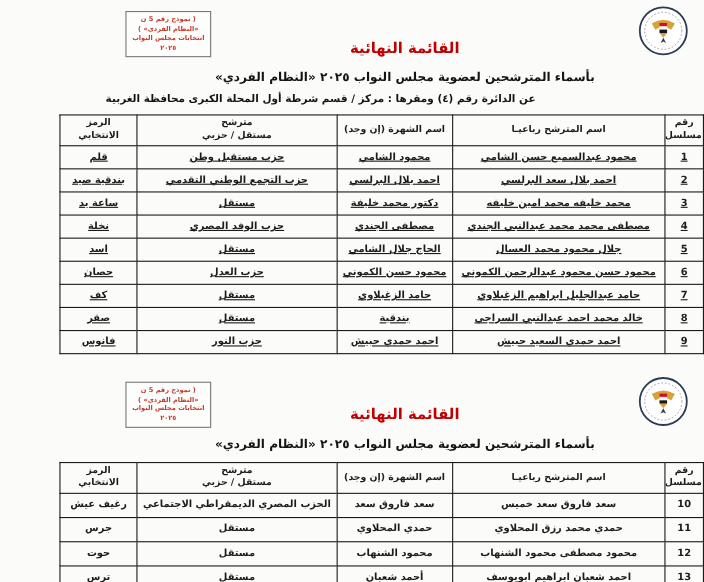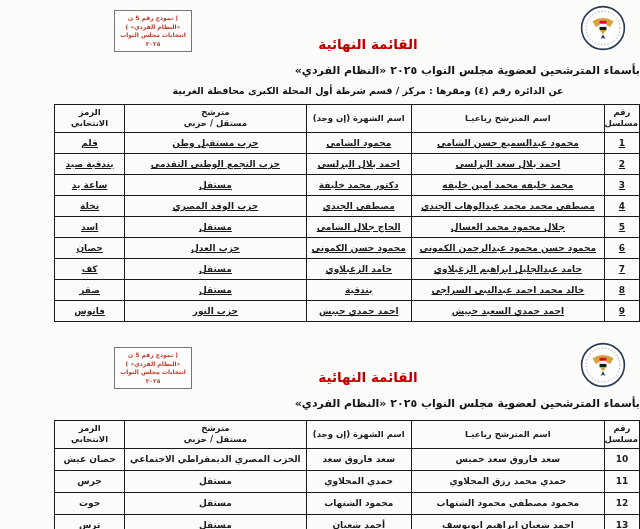--- a/index.html
+++ b/index.html
@@ -28,25 +28,25 @@
   .logo { position:absolute; top:5px; right:14px; width:46px; height:46px; }
 
   .main-title {
     text-align:center; color:#c00000; font-weight:bold;
     font-size:13.5px; letter-spacing:0.2px;
   }
   .p1 .main-title { padding-top:36px; }
   .p2 .main-title { padding-top:32px; }
 
   .subtitle {
-    font-weight:bold; font-size:11px;
+    text-align:center; font-weight:bold; font-size:11px;
     padding-top:12px; color:#141414;
   }
   .district {
-    text-align:center; font-weight:bold; font-size:9.5px;
+    text-align:left; font-weight:bold; font-size:9.5px;
     padding-top:8px; color:#141414;
   }
 
   table.cand {
     width:586px; margin:8px auto 0; border-collapse:collapse;
     table-layout:fixed;
   }
   .p2 table.cand { margin-top:10px; }
   table.cand th, table.cand td {
     border:1.2px solid #1a1a1a; text-align:center; vertical-align:middle;
@@ -135,21 +135,21 @@
           </tr>
           <tr>
             <td class="c-serial">3</td>
             <td class="c-full-name">محمد خليفه محمد امين خليفه</td>
             <td class="c-nickname">دكتور محمد خليفة</td>
             <td class="c-affiliation">مستقل</td>
             <td class="c-symbol">ساعة يد</td>
           </tr>
           <tr>
             <td class="c-serial">4</td>
-            <td class="c-full-name">مصطفى محمد محمد عبدالوهاب الجندي</td>
+            <td class="c-full-name">مصطفى محمد محمد عبدالنبي الجندي</td>
             <td class="c-nickname">مصطفى الجندي</td>
             <td class="c-affiliation">حزب الوفد المصري</td>
             <td class="c-symbol">نخلة</td>
           </tr>
           <tr>
             <td class="c-serial">5</td>
             <td class="c-full-name">جلال محمود محمد العسال</td>
             <td class="c-nickname">الحاج جلال الشامي</td>
             <td class="c-affiliation">مستقل</td>
             <td class="c-symbol">اسد</td>
@@ -235,21 +235,21 @@
               <div>الانتخابي</div>
             </th>
         </tr>
       </thead>
       <tbody>
           <tr>
             <td class="c-serial">10</td>
             <td class="c-full-name">سعد فاروق سعد خميس</td>
             <td class="c-nickname">سعد فاروق سعد</td>
             <td class="c-affiliation">الحزب المصري الديمقراطي الاجتماعي</td>
-            <td class="c-symbol">حصان عيش</td>
+            <td class="c-symbol">رغيف عيش</td>
           </tr>
           <tr>
             <td class="c-serial">11</td>
             <td class="c-full-name">حمدي محمد رزق المحلاوي</td>
             <td class="c-nickname">حمدي المحلاوي</td>
             <td class="c-affiliation">مستقل</td>
             <td class="c-symbol">جرس</td>
           </tr>
           <tr>
             <td class="c-serial">12</td>

